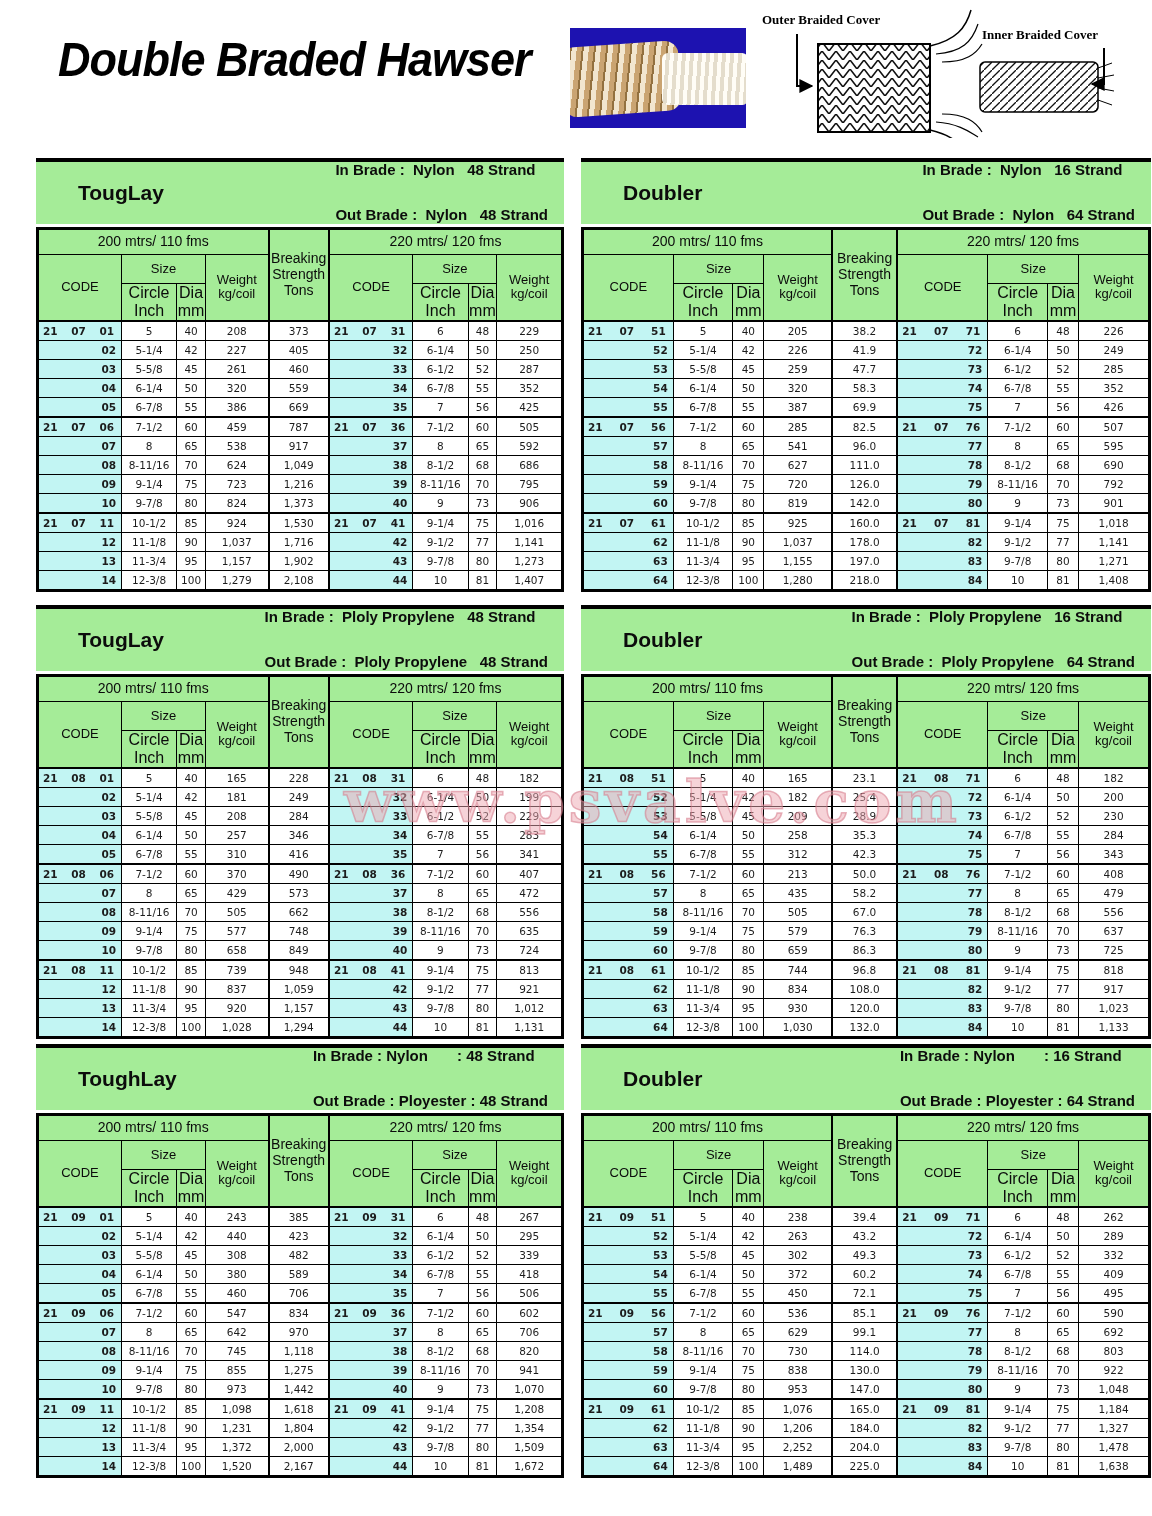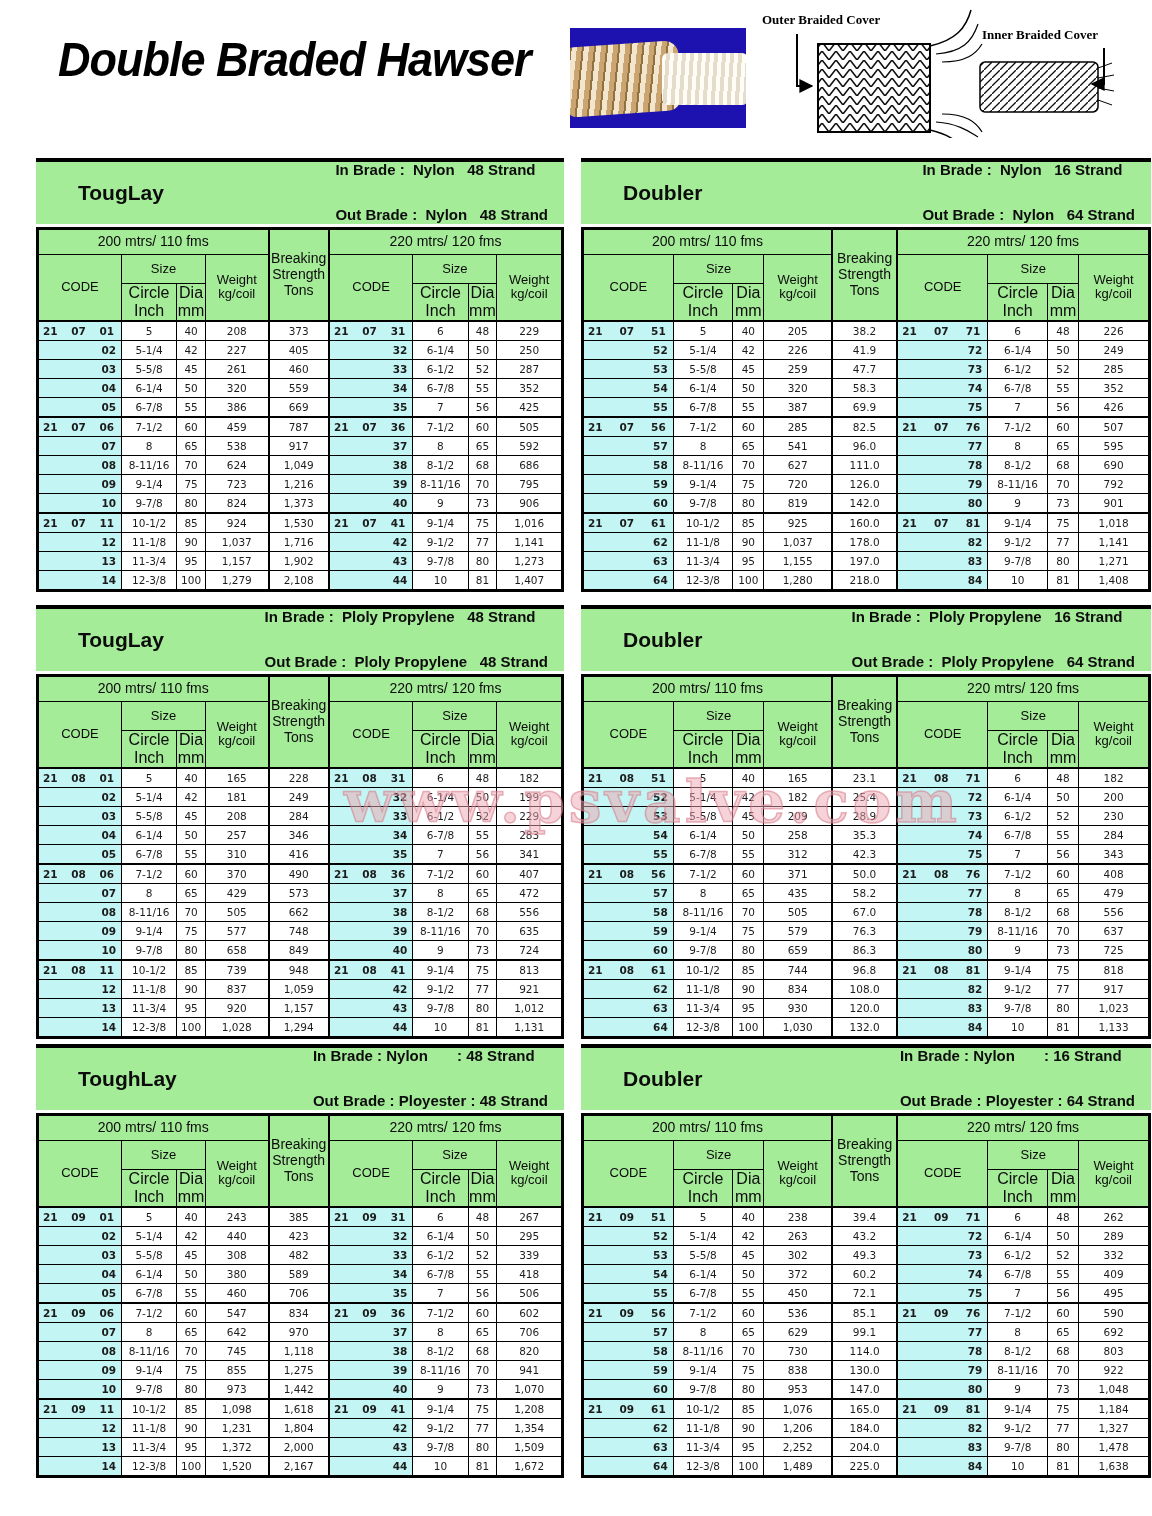--- a/index.html
+++ b/index.html
@@ -920,21 +920,21 @@
           <tr class="grp">
             <td class="c-code">
               <div class="code-wrap">
                 <span>21</span>
                 <span>08</span>
                 <span>56</span>
               </div>
             </td>
             <td>7-1/2</td>
             <td>60</td>
-            <td>371</td>
+            <td>213</td>
             <td class="c-bs">50.0</td>
             <td class="c-code">
               <div class="code-wrap">
                 <span>21</span>
                 <span>08</span>
                 <span>76</span>
               </div>
             </td>
             <td>7-1/2</td>
             <td>60</td>

